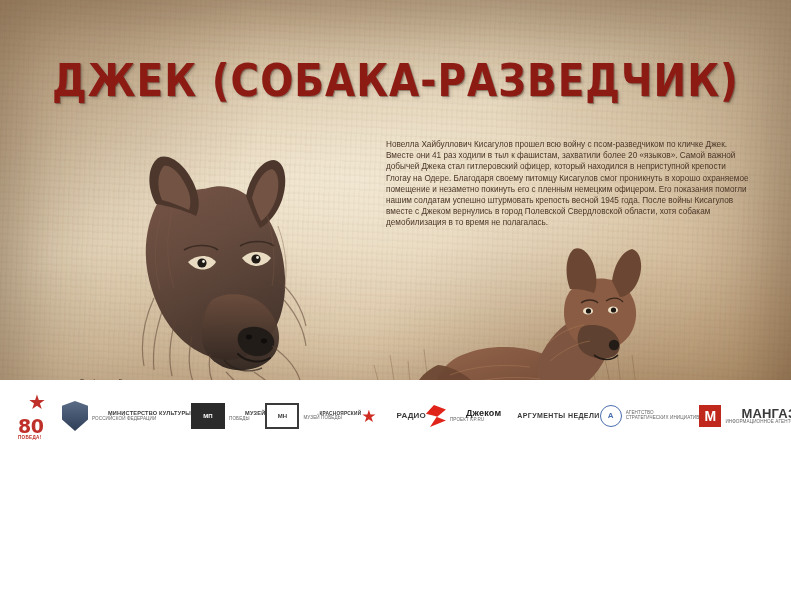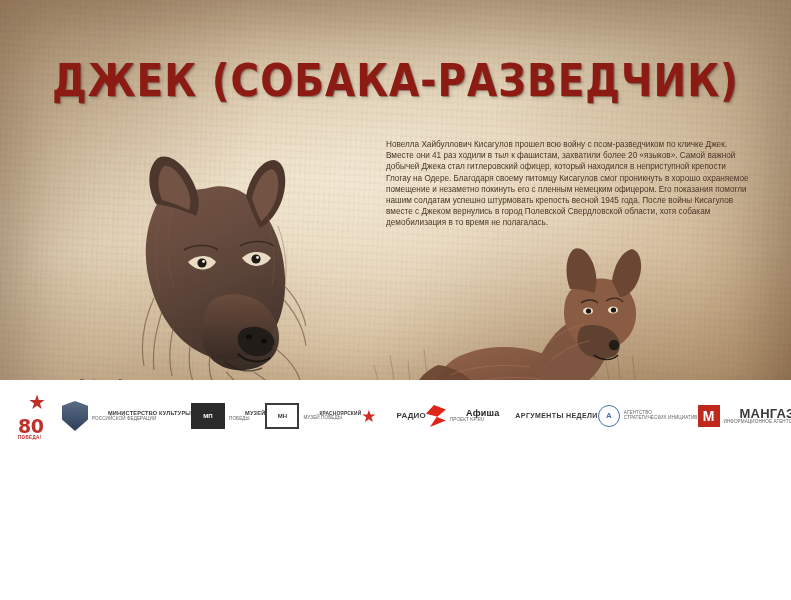--- a/index.html
+++ b/index.html
@@ -389,21 +389,21 @@
     </div>
 
     <div class="logo">
       <span class="red-star-ico">★</span>
       <span class="logo-text-main" style="font-size:8px">РАДИО</span>
     </div>
 
     <div class="logo">
       <div class="afisha-mark"></div>
       <div class="logo-stack">
-        <span class="logo-text-main" style="font-size:9px;color:#222">Афиша</span>
+        <span class="logo-text-main" style="font-size:9px;color:#222">Джеком</span>
         <span class="logo-text-sub">ПРОЕКТ KP.RU</span>
       </div>
     </div>
 
     <div class="logo">
       <span class="logo-text-main" style="font-size:7px;letter-spacing:0.4px">АРГУМЕНТЫ НЕДЕЛИ</span>
     </div>
 
     <div class="logo">
       <div class="aon-circle">А</div>

